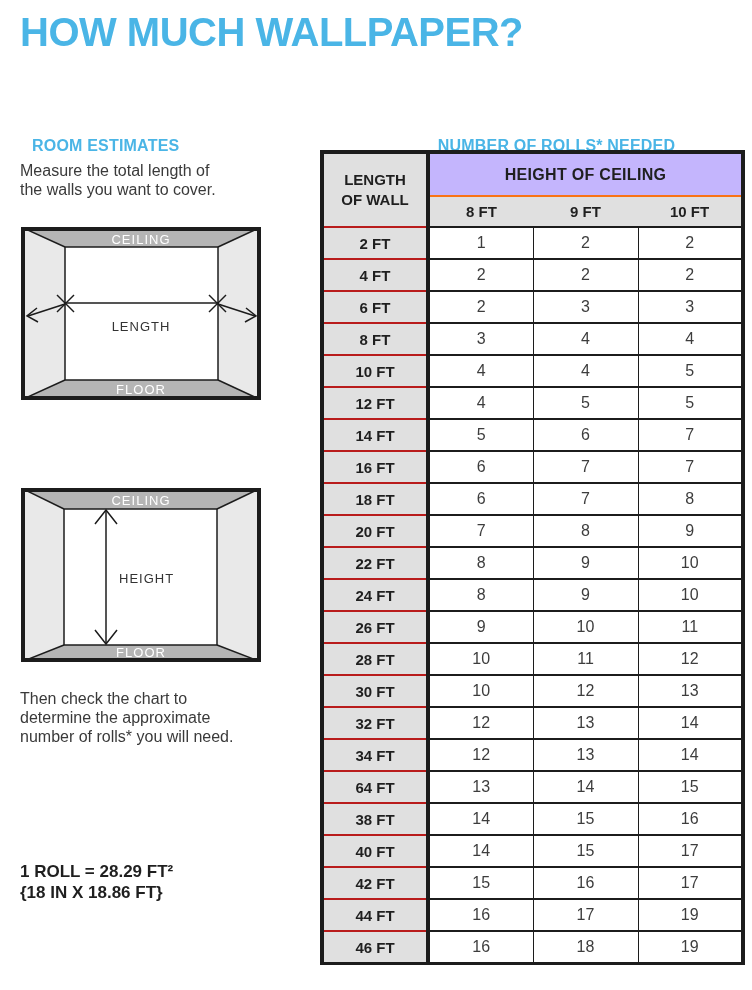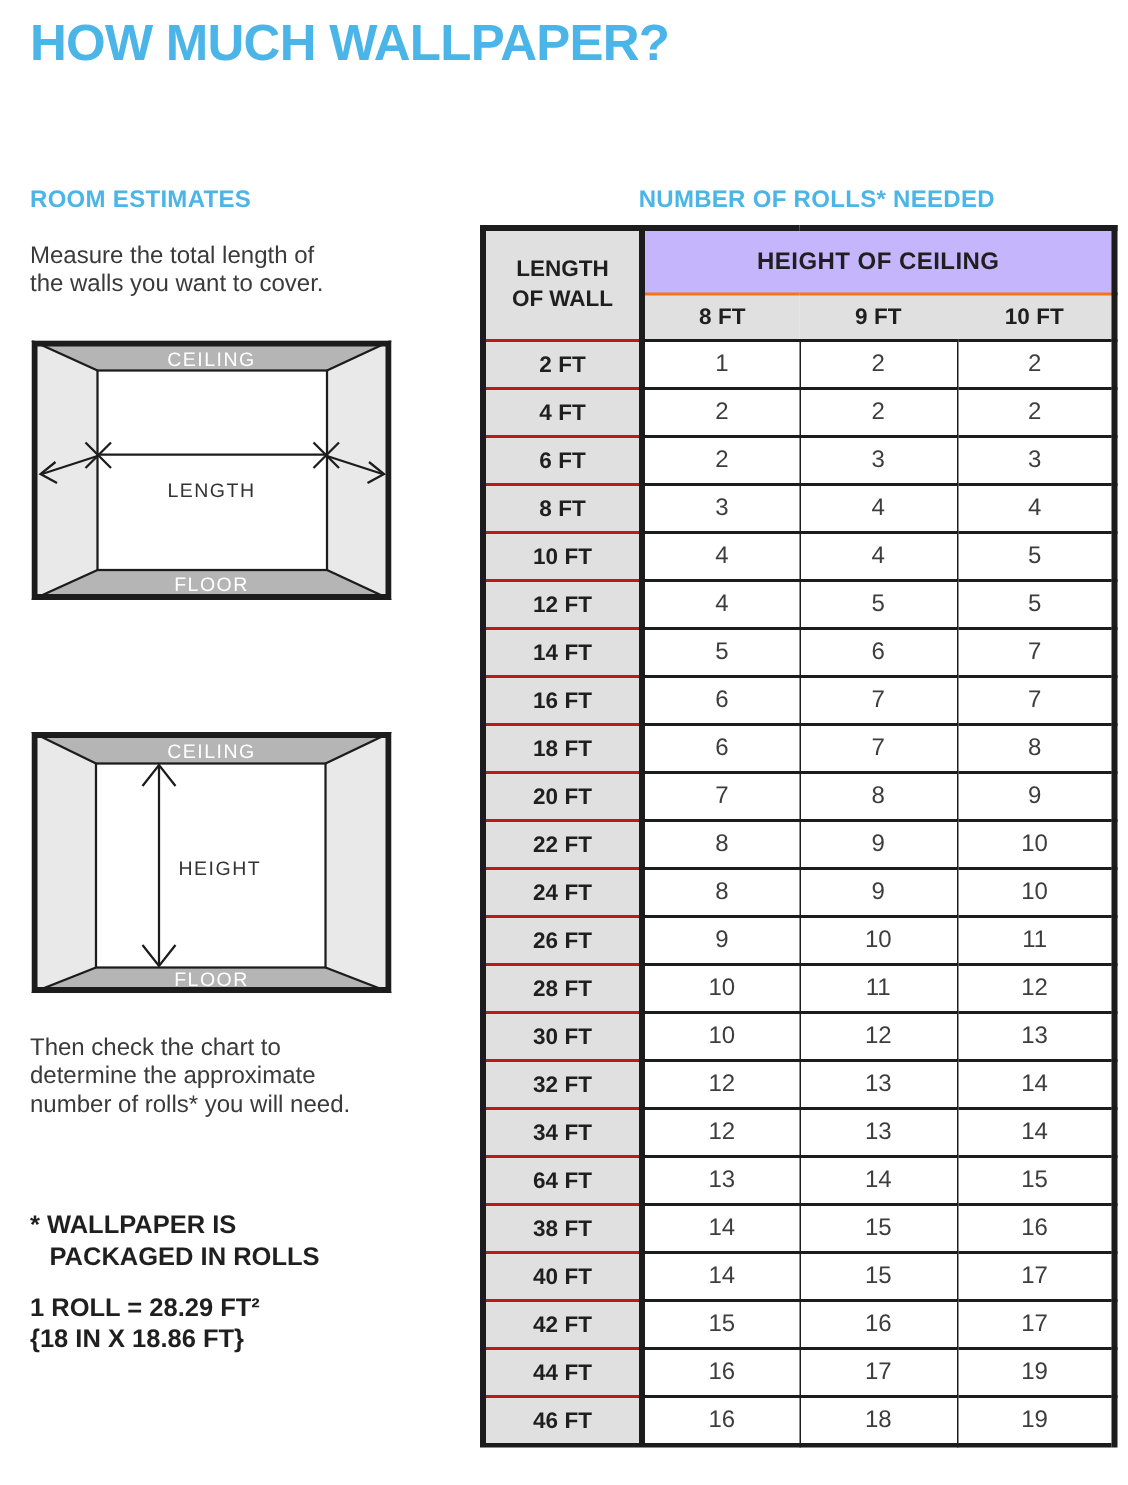--- a/index.html
+++ b/index.html
@@ -2,24 +2,24 @@
 <html><head>
 <meta charset="utf-8">
 <style>
   html,body { margin:0; padding:0; background:#ffffff; }
   .page {
     position:relative; width:752px; height:990px; background:#ffffff;
     font-family:"Liberation Sans", sans-serif; overflow:hidden;
   }
   .page-title {
     position:absolute; left:20px; top:10px; margin:0;
-    font-size:34px; font-weight:bold; letter-spacing:-0.5px; color:#4ab5e6;
+    font-size:40px; font-weight:bold; letter-spacing:-0.5px; color:#4ab5e6;
   }
   .section-heading {
-    position:absolute; margin:0; font-size:16px; font-weight:bold;
+    position:absolute; margin:12px; font-size:16px; font-weight:bold;
     color:#4ab5e6; letter-spacing:0.2px;
   }
   #room-estimates-heading { left:20px; top:125px; }
   #rolls-needed-heading { left:332px; top:125px; width:425px; text-align:center; }
   .body-text {
     position:absolute; left:20px; margin:0; font-size:16px; color:#3a3a3a;
     line-height:19px; white-space:pre-line;
   }
   #step-length { top:161px; }
   #step-height { top:425px; }
@@ -125,24 +125,20 @@
     <rect x="2" y="2" width="236" height="170" fill="none" stroke="#1c1c1c" stroke-width="4"></rect>
     <text x="120" y="17" text-anchor="middle" fill="#ffffff">CEILING</text>
     <text x="120" y="169" text-anchor="middle" fill="#ffffff">FLOOR</text>
     <text x="98" y="95" text-anchor="start" fill="#333333">HEIGHT</text>
   </svg>
 
   <p class="body-text" id="step-chart">Then check the chart to
 determine the approximate
 number of rolls* you will need.</p>
 
-  <p class="bold-note" id="rolls-footnote">
-    <span>* WALLPAPER IS</span><br>
-    <span class="indent">PACKAGED IN ROLLS</span>
-  </p>
 
   <p class="bold-note" id="roll-size-info">
     <span>1 ROLL = 28.29 FT²</span><br>
     <span>{18 IN X 18.86 FT}</span>
   </p>
 
   <h2 class="section-heading" id="rolls-needed-heading">NUMBER OF ROLLS* NEEDED</h2>
 
   <table class="rolls-table">
     <thead>

